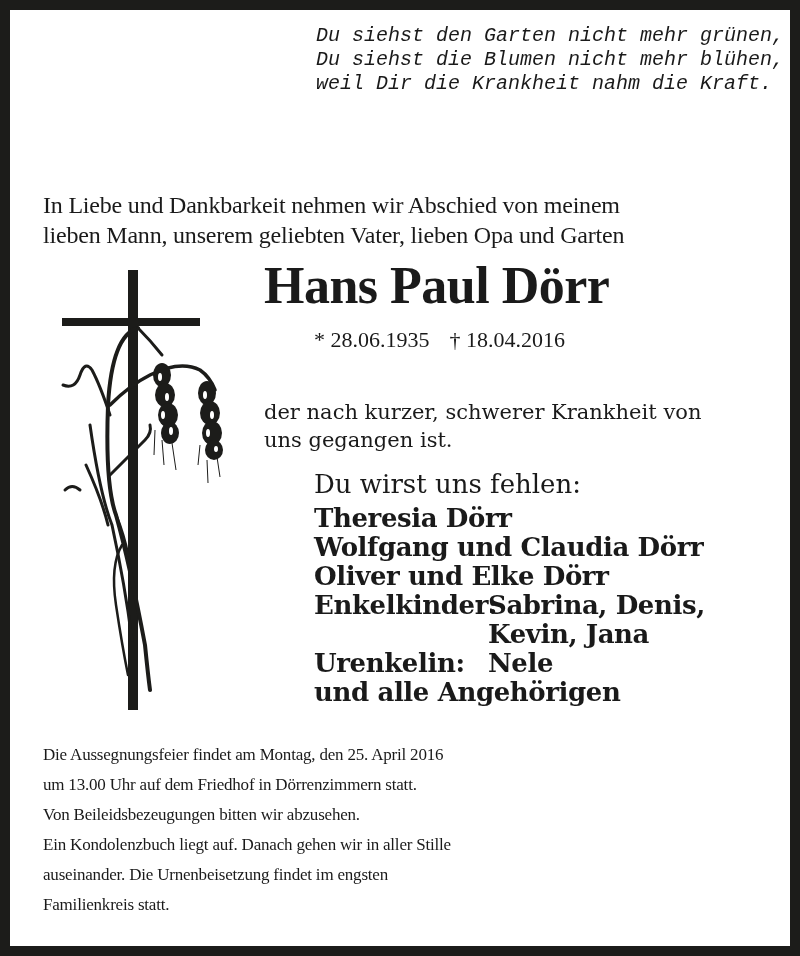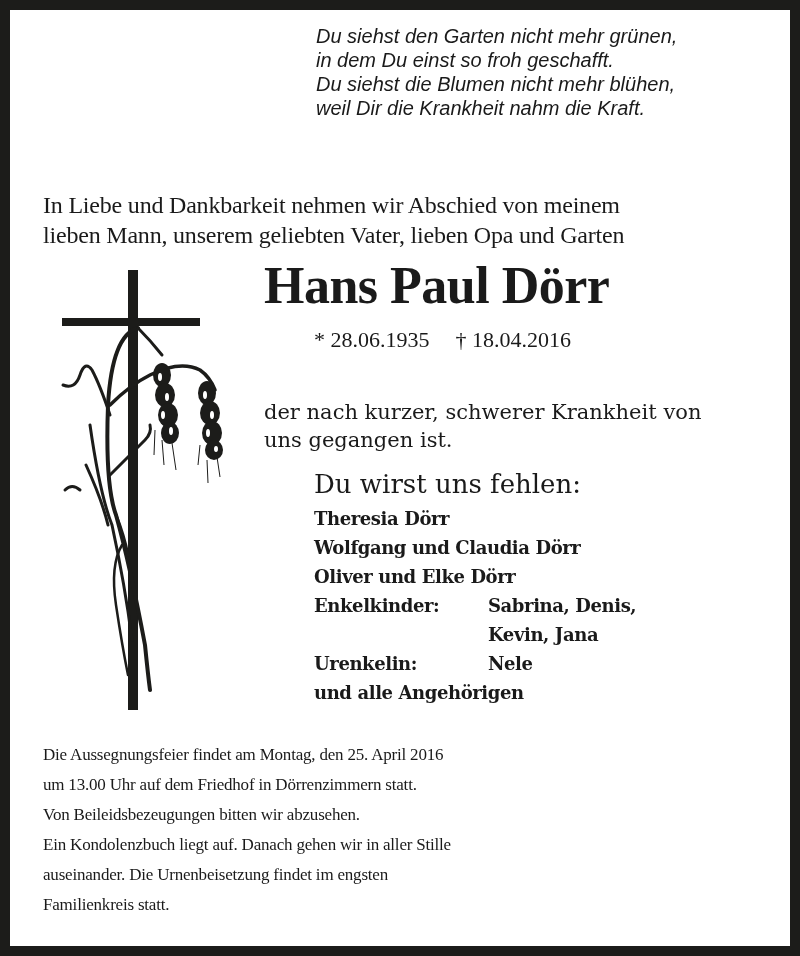--- a/index.html
+++ b/index.html
@@ -8,75 +8,74 @@
     position: absolute; left: 0; top: 0;
     width: 780px; height: 936px;
     border: 10px solid #1c1c1a;
     background: #ffffff;
     color: #1a1a1a;
     font-family: "DejaVu Serif", "Liberation Serif", serif;
   }
   .poem {
     position: absolute; left: 306px; top: 14px;
     font-style: italic; font-size: 20px; line-height: 24px;
-    font-family: Liberation Sans, sans-serif;
+    font-family: Liberation Mono, monospace;
   }
   .poem div { white-space: nowrap; }
   .intro {
     position: absolute; left: 33px; top: 180px;
     font-size: 24px; line-height: 30px;
     font-family: "Liberation Serif", serif;
     letter-spacing: -0.2px;
   }
   .intro div { white-space: nowrap; }
   .name {
     position: absolute; left: 254px; top: 246px;
     font-size: 52px; font-weight: bold; line-height: 60px;
     font-family: "Liberation Serif", serif;
     letter-spacing: -0.5px; white-space: nowrap;
   }
   .dates {
     position: absolute; left: 304px; top: 316px;
     font-size: 22px; line-height: 28px; white-space: nowrap;
     font-family: "Liberation Serif", serif;
   }
-  .dates span + span { margin-left: 26px; }
+  .dates span + span { margin-left: 20px; }
   .illness {
     position: absolute; left: 254px; top: 388px;
     font-size: 21px; line-height: 28px;
   }
   .illness div { white-space: nowrap; }
   .miss {
     position: absolute; left: 304px; top: 460px;
     font-size: 26px; line-height: 28px; white-space: nowrap;
   }
   .family {
     position: absolute; left: 304px; top: 494px;
-    font-size: 18px; line-height: 29px; font-weight: bold;
+    font-size: 26px; line-height: 29px; font-weight: bold;
     font-family: "DejaVu Serif", serif; letter-spacing: -0.4px;
   }
   .family .row { display: flex; white-space: nowrap; }
   .family .lbl { width: 174px; }
   .ceremony {
     position: absolute; left: 33px; top: 730px;
     font-size: 17px; line-height: 30px;
     font-family: "Liberation Serif", serif;
     letter-spacing: -0.2px;
   }
   .ceremony div { white-space: nowrap; }
   .cross { position: absolute; left: 40px; top: 255px; width: 200px; height: 450px; }
 </style>
 </head>
 <body>
 
 <div class="frame">
 
   <div class="poem">
     <div>Du siehst den Garten nicht mehr grünen,</div>
-    <div>in dem Du einst so froh geschafft.</div>
     <div>Du siehst die Blumen nicht mehr blühen,</div>
     <div>weil Dir die Krankheit nahm die Kraft.</div>
   </div>
 
   <div class="intro">
     <div>In Liebe und Dankbarkeit nehmen wir Abschied von meinem</div>
     <div>lieben Mann, unserem geliebten Vater, lieben Opa und Garten</div>
   </div>
 
   <svg class="cross" viewBox="0 0 200 450" xmlns="http://www.w3.org/2000/svg">

